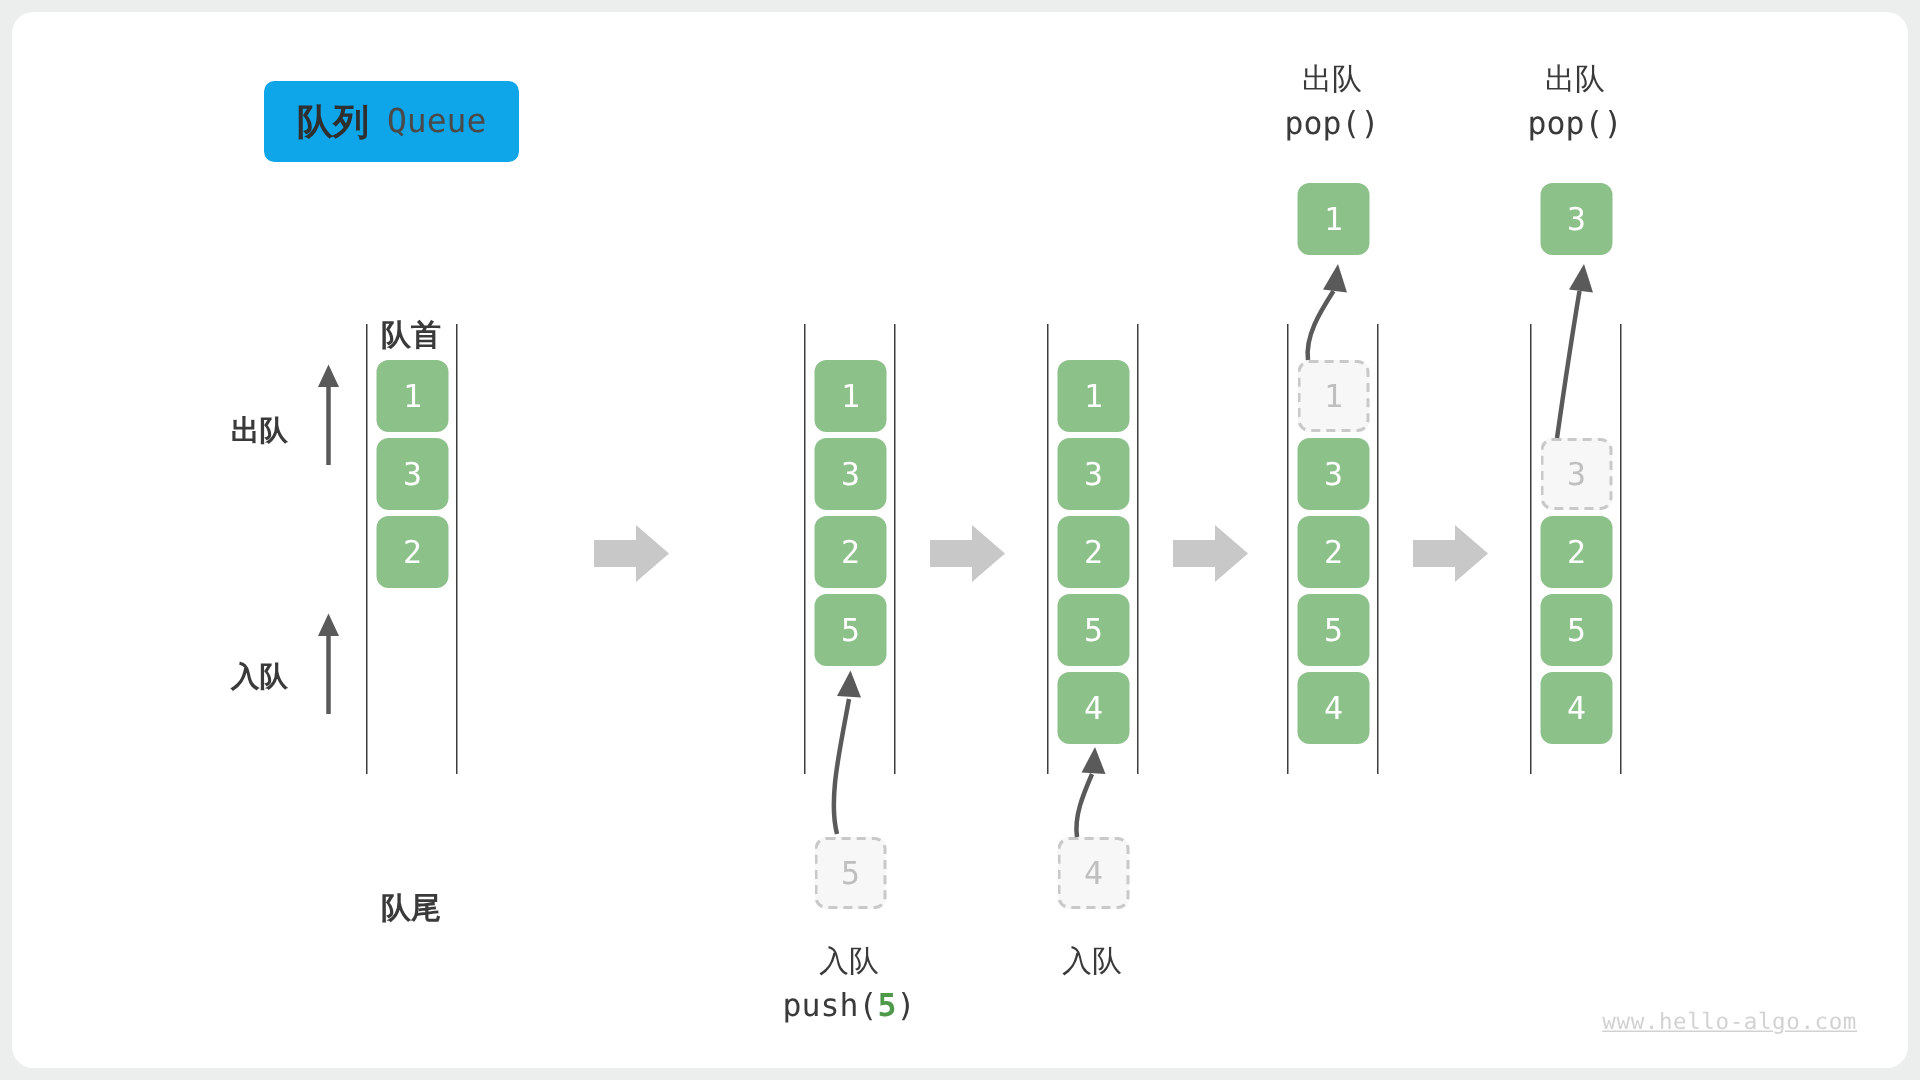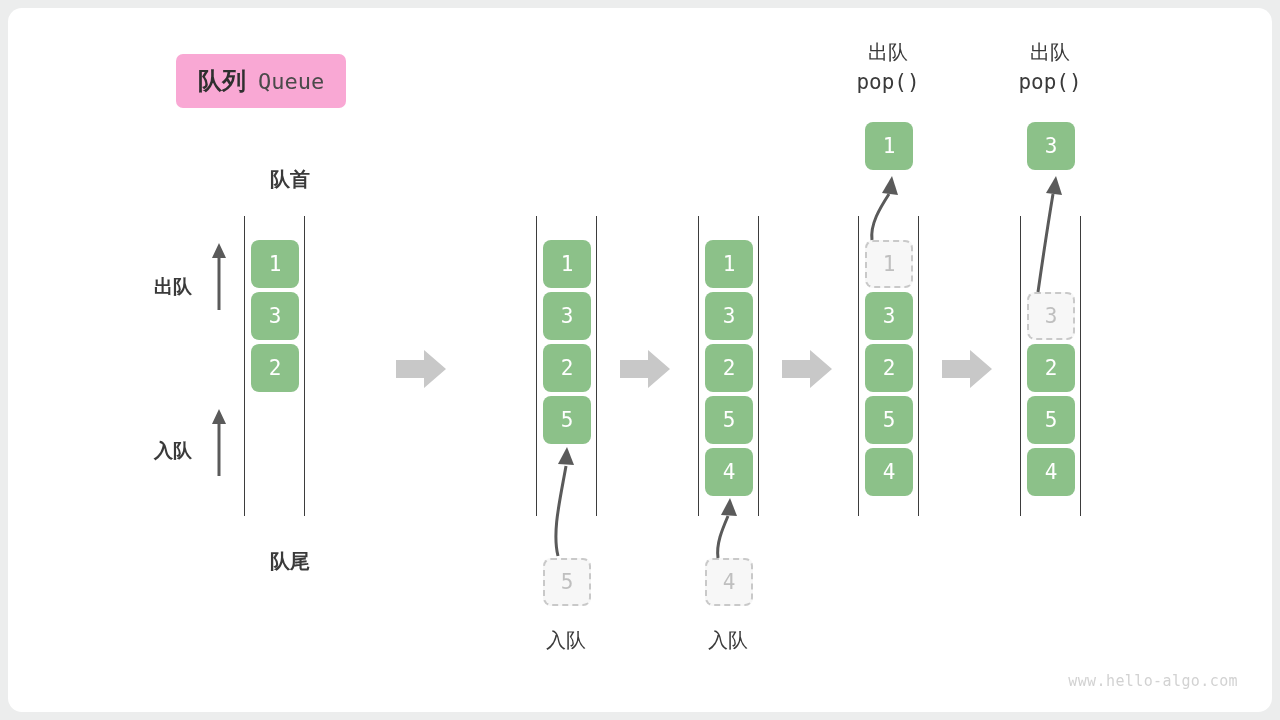--- a/index.html
+++ b/index.html
@@ -15,21 +15,21 @@
     background:#ffffff;
     border-radius:14px;
     overflow:hidden;
   }
   .abs{position:absolute;}
 
   
   #title-badge{
     left:168px;top:46px;
     height:54px;padding:0 22px;
-    background:#f9a8d4;
+    background:#0ea5e9;
     border-radius:7px;
     display:flex;align-items:center;gap:12px;
   }
   #title-badge .cn{
     font-size:24px;font-weight:bold;color:#2f2f2f;
     font-family:"DejaVu Sans","Liberation Sans",sans-serif;
   }
   #title-badge .en{
     font-size:22px;color:#4a4a4a;
     font-family:"DejaVu Sans Mono","Liberation Mono",monospace;
@@ -66,21 +66,21 @@
     background:#8cc189;color:#fff;
     display:flex;align-items:center;justify-content:center;
     font-size:21px;
     font-family:"DejaVu Sans Mono","Liberation Mono",monospace;
   }
 
   
   .col-label{
     font-size:20px;font-weight:bold;color:#3a3a3a;
     font-family:Liberation Mono, monospace;
-    text-align:center;width:120px;left:16px;
+    text-align:center;width:120px;left:0;margin-top:44px;
   }
 
   .side-label{
     font-size:19px;font-weight:bold;color:#3a3a3a;
     font-family:"DejaVu Sans","Liberation Sans",sans-serif;
     text-align:right;
   }
 
   
   .op-caption{
@@ -98,20 +98,21 @@
   .op-caption .code .num{color:#4f9a4a;font-weight:bold;}
 
   
   .step-arrow{width:52px;height:40px;}
 
   #watermark{
     right:34px;bottom:22px;
     font-size:15px;color:#d2d2d2;
     font-family:"DejaVu Sans Mono","Liberation Mono",monospace;
     letter-spacing:.4px;
+    text-decoration:underline;
   }
   svg{display:block;overflow:visible;}
 </style>
 </head>
 <body>
 
 <div id="stage">
 
   <div class="abs" id="title-badge">
     <span class="cn">队列</span>
@@ -163,20 +164,21 @@
     <div class="abs" style="left:30px;top:432px;">
       <svg width="60" height="120" viewBox="0 0 60 120">
         <path d="M22,116 C16,92 24,60 30,26" stroke="#5a5a5a" stroke-width="3" fill="none"></path>
         <polygon points="31,7 22,24 38,25" fill="#5a5a5a"></polygon>
       </svg>
     </div>
   </div>
 
   <div class="abs op-caption" style="left:473px;top:618px;">
     <span class="cn">入队</span>
+    <span class="code"><span>push(</span><span class="num">5</span><span>)</span></span>
   </div>
 
   <div class="abs step-arrow" style="left:612px;top:340px;">
     <svg width="52" height="42" viewBox="0 0 52 42">
       <polygon points="0,12 28,12 28,2 50,21 28,40 28,30 0,30" fill="#c8c8c8"></polygon>
     </svg>
   </div>
 
   <div class="abs column" style="left:660px;">
     <div class="abs rail left"></div>

